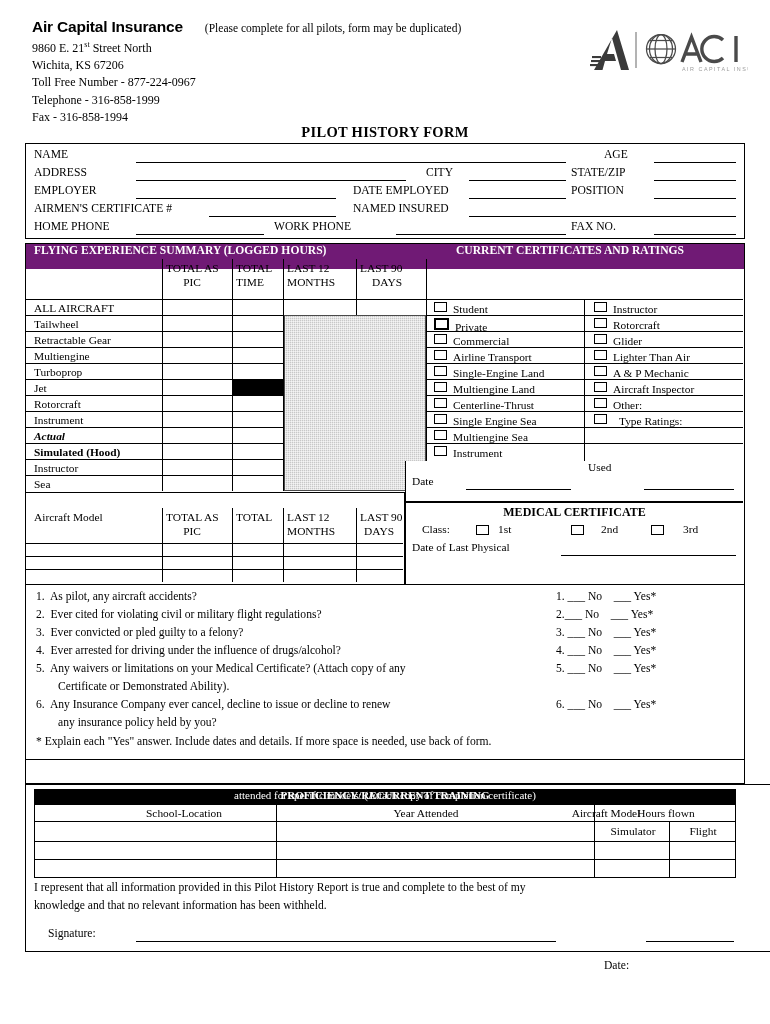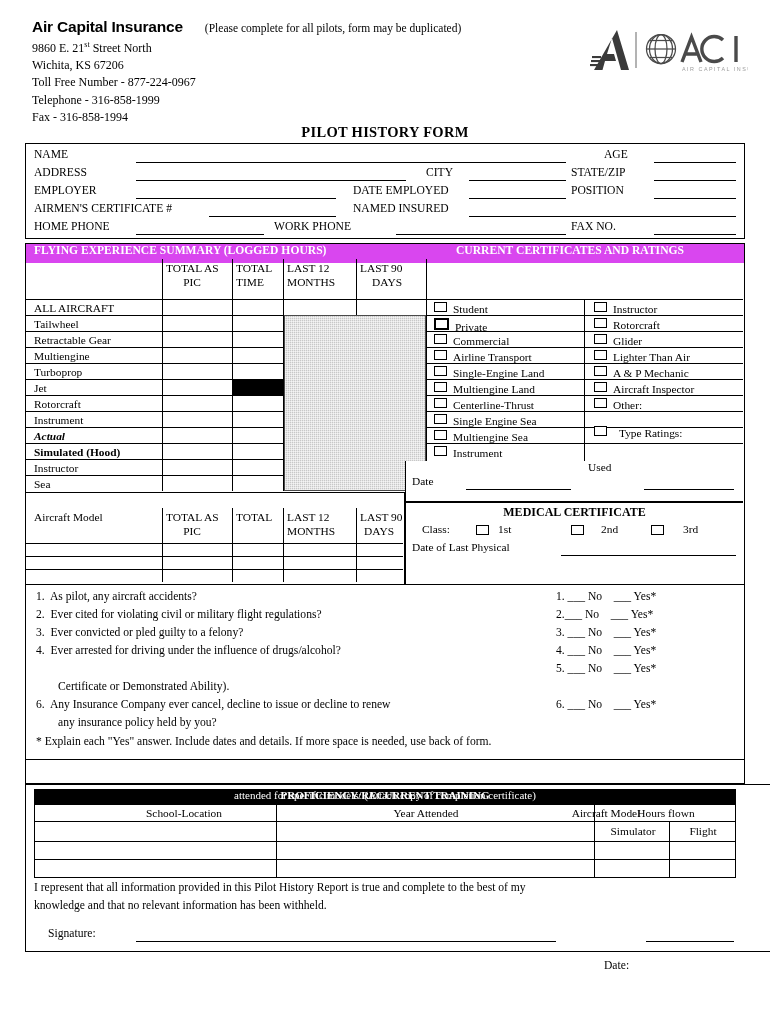--- a/index.html
+++ b/index.html
@@ -27,21 +27,21 @@
   
   .box{position:absolute;box-sizing:border-box;border:1.6px solid #000;background:#fff;}
 
   
   .ident{left:25px;top:143px;width:720px;height:96px;}
   .lbl{position:absolute;white-space:nowrap;}
   .rule{position:absolute;border-bottom:1.5px solid #000;height:0;}
 
   
   .fe{position:absolute;left:25px;top:243px;width:720px;height:250px;border:1.6px solid #000;box-sizing:border-box;background:#fff;}
-  .fe-hdrbar{position:absolute;left:0;top:0;width:100%;height:19px;background:#d946ef;}
+  .fe-hdrbar{position:absolute;left:0;top:0;width:100%;height:25px;background:#701a75;}
   .fe-hdrbar .t1{position:absolute;left:8px;top:0px;color:#fff;font-weight:bold;font-size:11.6px;white-space:nowrap;}
   .fe-hdrbar .t2{position:absolute;left:430px;top:0px;color:#fff;font-weight:bold;font-size:11.6px;white-space:nowrap;}
 
   .fe-grid{position:absolute;left:0;top:15px;width:100%;height:233px;}
   .cellline{position:absolute;background:#000;}
   .vline{width:1.3px;}
   .hline{height:1.3px;}
   .colhdr{position:absolute;font-size:11.4px;line-height:13.6px;}
   .rowlbl{position:absolute;font-size:11.4px;white-space:nowrap;}
   .shade{position:absolute;background-color:#c8c8c8;
@@ -237,21 +237,21 @@
       <div class="cbrow" style="left:408px;top:171px;"><span class="cbx"></span><span>Multiengine Sea</span></div>
       <div class="cbrow" style="left:408px;top:187px;"><span class="cbx"></span><span>Instrument</span></div>
 
       <div class="cbrow" style="left:568px;top:43px;"><span class="cbx"></span><span>Instructor</span></div>
       <div class="cbrow" style="left:568px;top:59px;"><span class="cbx"></span><span>Rotorcraft</span></div>
       <div class="cbrow" style="left:568px;top:75px;"><span class="cbx"></span><span>Glider</span></div>
       <div class="cbrow" style="left:568px;top:91px;"><span class="cbx"></span><span>Lighter Than Air</span></div>
       <div class="cbrow" style="left:568px;top:107px;"><span class="cbx"></span><span>A &amp; P Mechanic</span></div>
       <div class="cbrow" style="left:568px;top:123px;"><span class="cbx"></span><span>Aircraft Inspector</span></div>
       <div class="cbrow" style="left:568px;top:139px;"><span class="cbx"></span><span>Other:</span></div>
-      <div class="cbrow" style="left:568px;top:167px;"><span class="cbx"></span><span style="margin-left:6px;">Type Ratings:</span></div>
+      <div class="cbrow" style="left:568px;top:155px;"><span class="cbx"></span><span style="margin-left:6px;">Type Ratings:</span></div>
 
       <div style="position:absolute;left:400px;top:202px;width:317px;text-align:center;font-weight:bold;font-size:12px;">LAST BIENNIAL FLIGHT REVIEW</div>
       <div style="position:absolute;left:400px;top:218px;width:317px;text-align:center;font-size:11.4px;">Model</div>
     </div>
   </div>
 
   <div class="lh">
 
     <div class="colhdr" style="left:8px;top:18px;">Aircraft Model</div>
     <div class="colhdr" style="left:140px;top:18px;width:66px;">
@@ -307,20 +307,21 @@
 
     <div class="qline" style="left:10px;top:23px;"><span>2.</span>&nbsp; <span>Ever cited for violating civil or military flight regulations?</span></div>
     <div class="qans" style="left:530px;top:23px;"><span>2.</span><span>___</span> <span>No</span>&nbsp;&nbsp;&nbsp;&nbsp;<span>___</span> <span>Yes*</span></div>
 
     <div class="qline" style="left:10px;top:41px;"><span>3.</span>&nbsp; <span>Ever convicted or pled guilty to a felony?</span></div>
     <div class="qans" style="left:530px;top:41px;"><span>3.</span> <span>___</span> <span>No</span>&nbsp;&nbsp;&nbsp;&nbsp;<span>___</span> <span>Yes*</span></div>
 
     <div class="qline" style="left:10px;top:59px;"><span>4.</span>&nbsp; <span>Ever arrested for driving under the influence of drugs/alcohol?</span></div>
     <div class="qans" style="left:530px;top:59px;"><span>4.</span> <span>___</span> <span>No</span>&nbsp;&nbsp;&nbsp;&nbsp;<span>___</span> <span>Yes*</span></div>
 
+    <div class="qline" style="left:10px;top:77px;"><span>5.</span>&nbsp; <span>Any waivers or limitations on your Medical Certificate?  (Attach copy of any</span></div>
     <div class="qline" style="left:32px;top:95px;">Certificate or Demonstrated Ability).</div>
     <div class="qans" style="left:530px;top:77px;"><span>5.</span> <span>___</span> <span>No</span>&nbsp;&nbsp;&nbsp;&nbsp;<span>___</span> <span>Yes*</span></div>
 
     <div class="qline" style="left:10px;top:113px;"><span>6.</span>&nbsp; <span>Any Insurance Company ever cancel, decline to issue or decline to renew</span></div>
     <div class="qline" style="left:32px;top:131px;">any insurance policy held by you?</div>
     <div class="qans" style="left:530px;top:113px;"><span>6.</span> <span>___</span> <span>No</span>&nbsp;&nbsp;&nbsp;&nbsp;<span>___</span> <span>Yes*</span></div>
 
     <div class="qline" style="left:10px;top:150px;">* Explain each "Yes" answer.  Include dates and details.  If more space is needed, use back of form.</div>
   </div>
 

